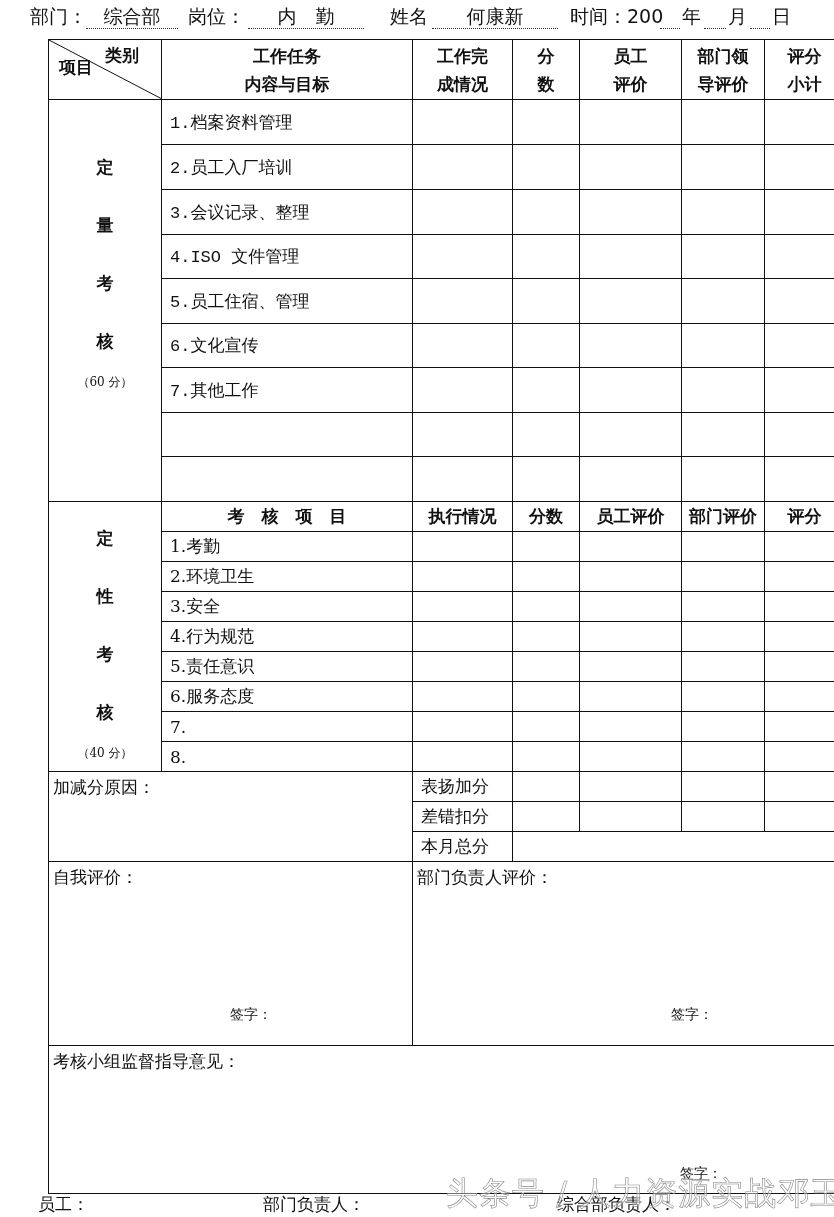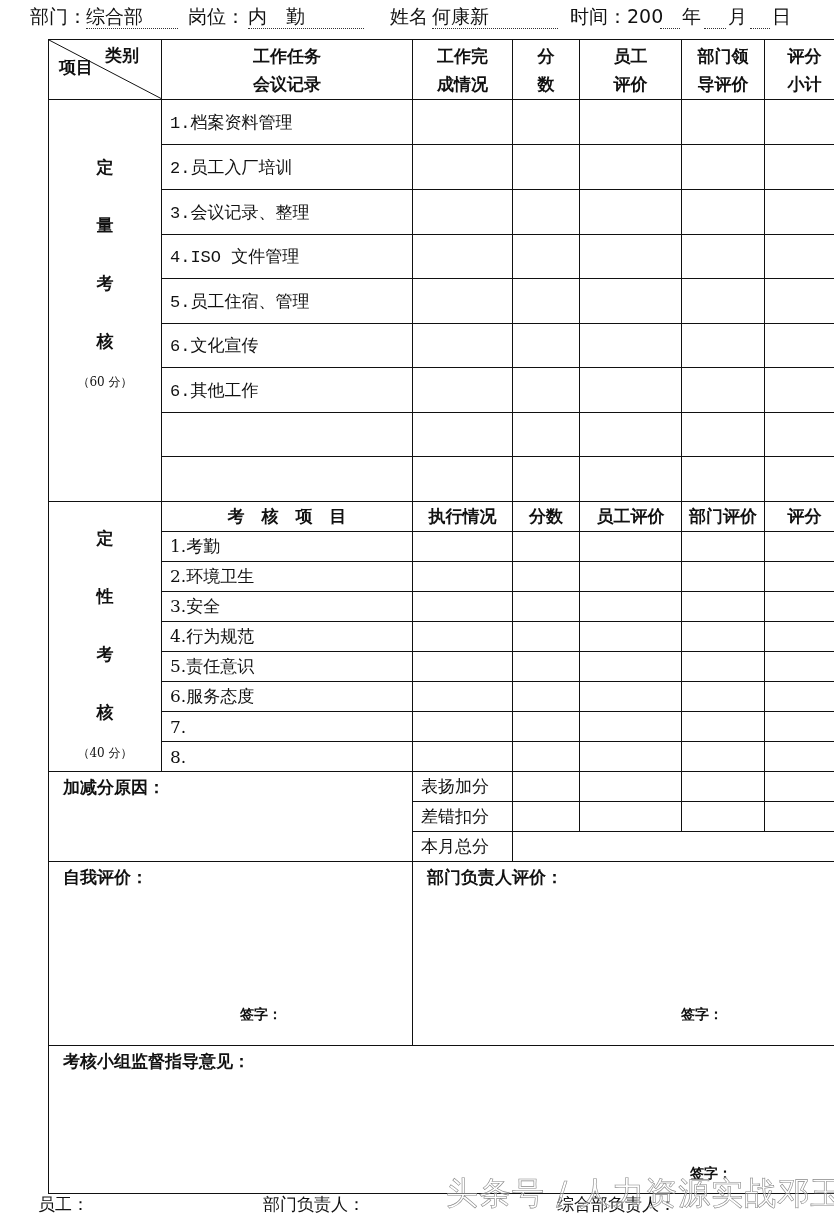--- a/index.html
+++ b/index.html
@@ -1,31 +1,31 @@
 <!DOCTYPE html>
 <html><head>
 <meta charset="utf-8">
 <style>
   html, body { margin:0; padding:0; background:#ffffff; }
   body { width:834px; height:1217px; position:relative; overflow:hidden;
          font-family:"DejaVu Serif","Liberation Serif",serif; color:#111; }
   .hdr { position:absolute; top:4px; left:30px; height:28px; font-size:19px; white-space:nowrap;
          font-family:"DejaVu Sans","Liberation Sans",sans-serif; letter-spacing:0px; }
   .hdr span { position:absolute; top:0; }
-  .fill { border-bottom:1px dotted #333; text-align:left; display:inline-block; height:24px; }
+  .fill { border-bottom:1px dotted #333; text-align:center; display:inline-block; height:24px; }
   table.form { position:absolute; left:8px; top:39px; border-collapse:collapse; width:797px; table-layout:fixed;margin-left:40px; }
   table.form td { border:1.5px solid #111; padding:0; font-size:17px; vertical-align:middle; }
   .th { font-weight:bold; text-align:center; line-height:28px; font-size:17px; }
   .task { padding-left:8px !important; font-size:17px;font-family:Liberation Mono, monospace; }
   .vert { text-align:center; font-weight:bold; font-size:22px; }
   .vert div { line-height:58px; }
   .vert .pts { font-weight:normal; font-size:12px; line-height:24px; }
   .small-th { font-weight:bold; text-align:center; font-size:16px; font-family:"DejaVu Sans","Liberation Sans",sans-serif; }
   .qtask { padding-left:8px !important; font-size:16px; }
-  .label-cell { vertical-align:top !important; padding:4px 14px !important; font-size:17px;font-weight:bold; }
+  .label-cell { vertical-align:top !important; padding:4px 4px !important; font-size:17px; }
   .box { position:relative; }
   .sig { position:absolute; font-size:14px; }
   .foot { position:absolute; top:1193px; font-size:17px; white-space:nowrap; }
   .wm { position:absolute; left:446px; top:1172px; font-size:32px; color:#d0d0d0;
         font-family:"DejaVu Sans","Liberation Sans",sans-serif; white-space:nowrap; letter-spacing:1px;
         -webkit-text-stroke:0.6px #888; color:rgba(255,255,255,0.4); }
   .diag { position:relative; height:59px; }
   .diag svg { position:absolute; left:0; top:0; }
   .diag .tr { position:absolute; right:22px; top:4px; font-weight:bold; }
   .diag .bl { position:absolute; left:10px; bottom:20px; font-weight:bold; }
@@ -66,21 +66,21 @@
       <div class="diag">
         <svg width="113" height="59">
               <line x1="0" y1="0" x2="113" y2="59" stroke="#111" stroke-width="1"></line>
             </svg>
         <span class="tr">类别</span>
         <span class="bl">项目</span>
       </div>
     </td>
     <td class="th">
           <div>工作任务</div>
-          <div>会议记录</div>
+          <div>内容与目标</div>
         </td>
     <td class="th">
           <div>工作完</div>
           <div>成情况</div>
         </td>
     <td class="th">
           <div>分</div>
           <div>数</div>
         </td>
     <td class="th">
@@ -147,21 +147,21 @@
   </tr>
   <tr style="height:44px">
     <td class="task">6.文化宣传</td>
     <td></td>
         <td></td>
         <td></td>
         <td></td>
         <td></td>
   </tr>
   <tr style="height:45px">
-    <td class="task">6.其他工作</td>
+    <td class="task">7.其他工作</td>
     <td></td>
         <td></td>
         <td></td>
         <td></td>
         <td></td>
   </tr>
   <tr style="height:44px">
     <td class="task"></td>
     <td></td>
         <td></td>

